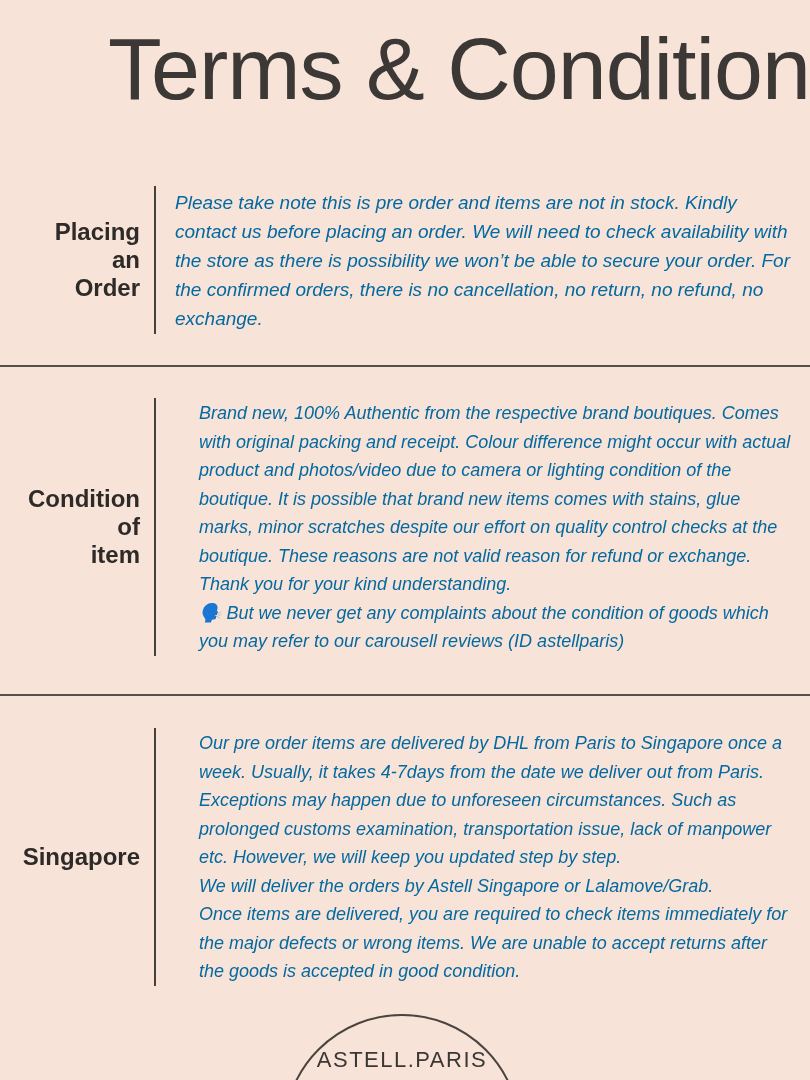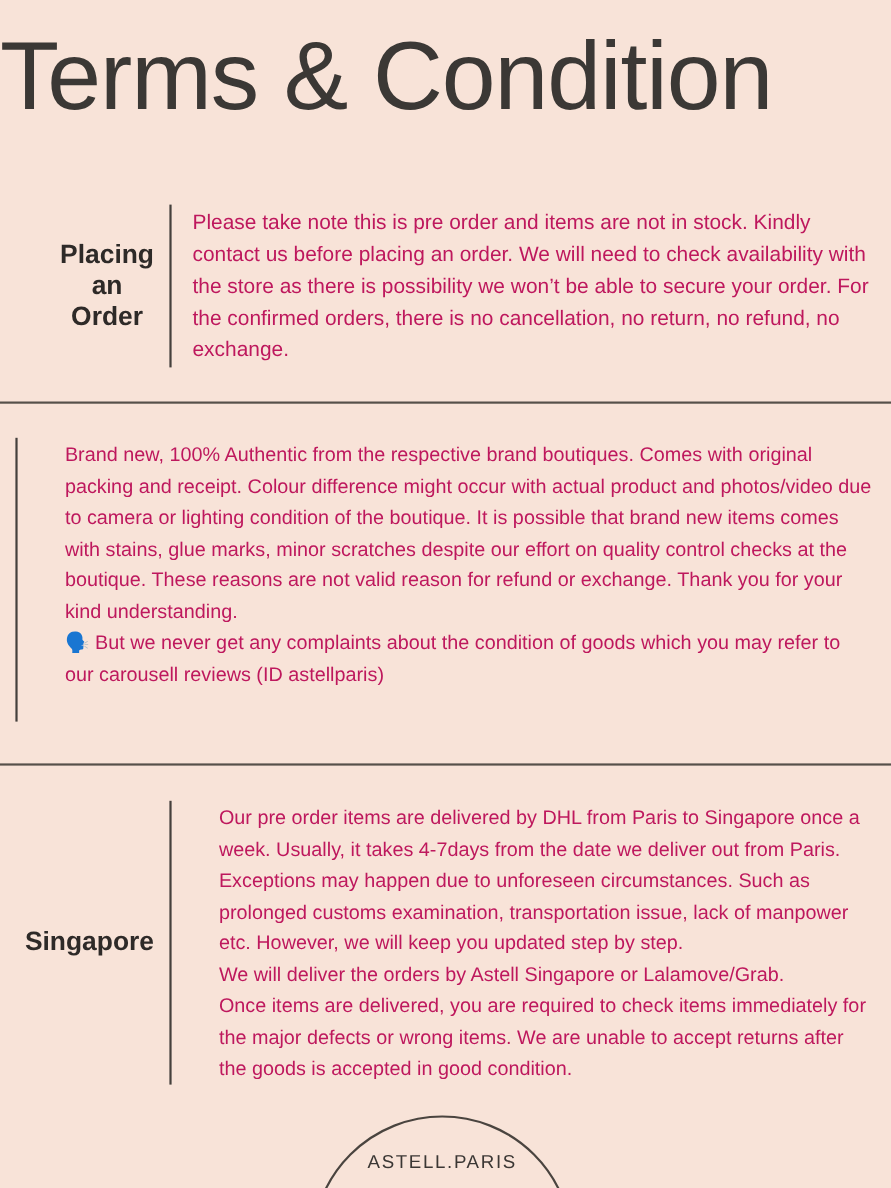--- a/index.html
+++ b/index.html
@@ -17,21 +17,21 @@
   .page {
     position: absolute;
     inset: 0;
   }
   .title {
     position: absolute;
     top: 18px;
     left: 0;
     width: 810px;
     margin: 0;
-    text-align: left;
+    text-align: right;
     font-size: 88px;
     font-weight: 400;
     letter-spacing: -1px;
     line-height: 1.15;
     color: #3b3835;
   }
   .section {
     position: absolute;
     left: 0;
     width: 810px;
@@ -45,33 +45,34 @@
     width: 140px;
     display: flex;
     align-items: center;
     justify-content: flex-end;
   }
   .heading {
     font-weight: 700;
     font-size: 24px;
     line-height: 28px;
     color: #2e2a28;
-    text-align: center;
+    text-align: right;
     white-space: pre-line;
   }
   .vline {
     width: 2px;
     background: #45403c;
     margin-left: 14px;
   }
   .body-col {
     flex: 1;
     padding: 0 16px 0 19px;
-    color: #be185d;
+    color: #0369a1;
     white-space: pre-line;
+    font-style: italic;
   }
   .sec-placing .body-col {
     font-size: 19px;
     line-height: 29px;
     padding-top: 2px;
   }
   .sec-condition .body-col,
   .sec-delivery .body-col {
     font-size: 18px;
     line-height: 28.5px;
@@ -97,21 +98,21 @@
     height: 238px;
     box-sizing: border-box;
     border: 2px solid #4a443f;
     border-radius: 50%;
     display: flex;
     justify-content: center;
     align-items: flex-start;
   }
   .brand-name {
     margin-top: 31px;
-    font-size: 17px;
+    font-size: 22px;
     letter-spacing: 1.5px;
     color: #3b3734;
   }
 </style>
 </head>
 <body>
 
 <div class="page">
 
   <h1 class="title">Terms &amp; Condition</h1>
@@ -122,20 +123,25 @@
 an
 Order</div>
     </div>
     <div class="vline"></div>
     <div class="body-col">Please take note this is pre order and items are not in stock. Kindly contact us before placing an order. We will need to check availability with the store as there is possibility we won’t be able to secure your order. For the confirmed orders, there is no cancellation, no return, no refund, no exchange.</div>
   </section>
 
   <hr class="hdivider hdivider-1">
 
   <section class="section sec-condition">
+    <div class="heading-col">
+      <div class="heading">Condition
+of
+item</div>
+    </div>
     <div class="vline"></div>
     <div class="body-col">Brand new, 100% Authentic from the respective brand boutiques. Comes with original packing and receipt. Colour difference might occur with actual product and photos/video due to camera or lighting condition of the boutique. It is possible that brand new items comes with stains, glue marks, minor scratches despite our effort on quality control checks at the boutique. These reasons are not valid reason for refund or exchange. Thank you for your kind understanding.
 🗣️ But we never get any complaints about the condition of goods which you may refer to our carousell reviews (ID astellparis)</div>
   </section>
 
   <hr class="hdivider hdivider-2">
 
   <section class="section sec-delivery">
     <div class="heading-col">
       <div class="heading">Singapore</div>

